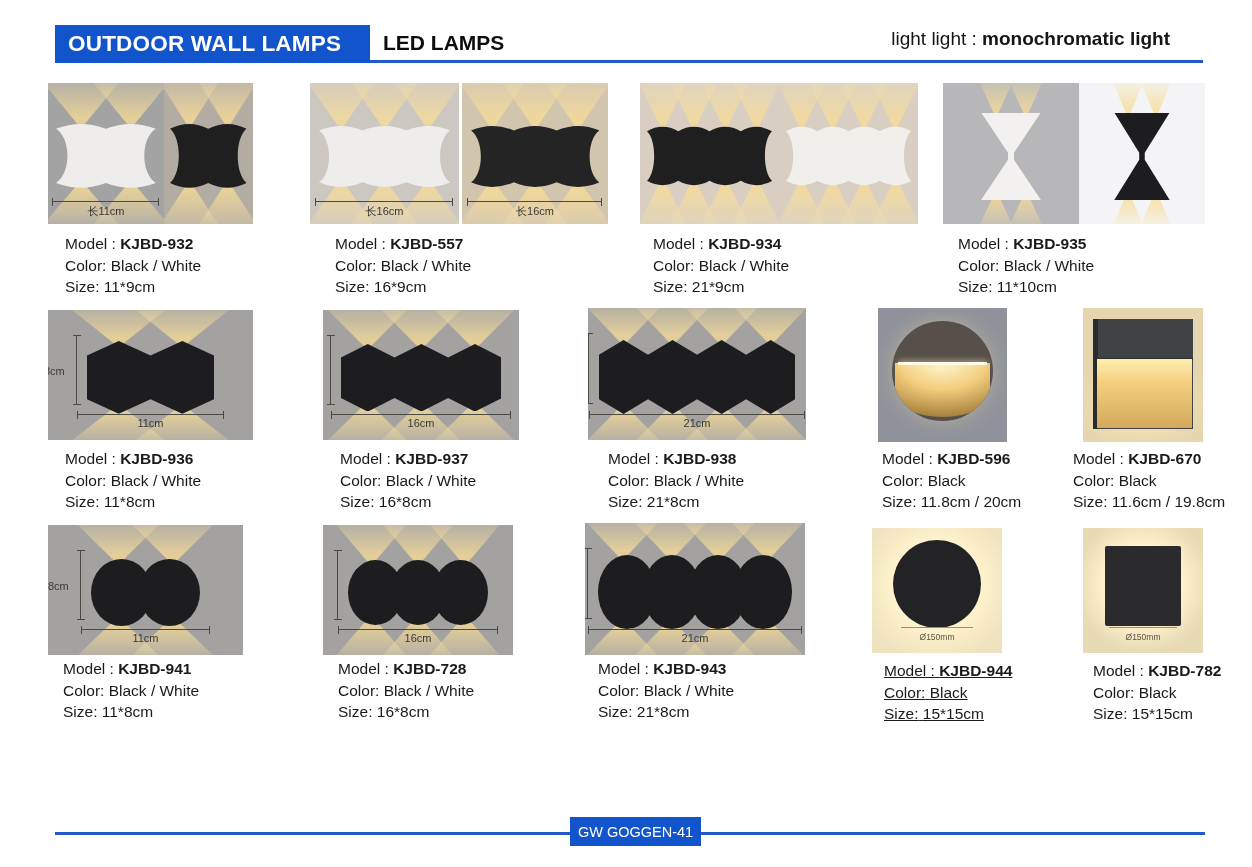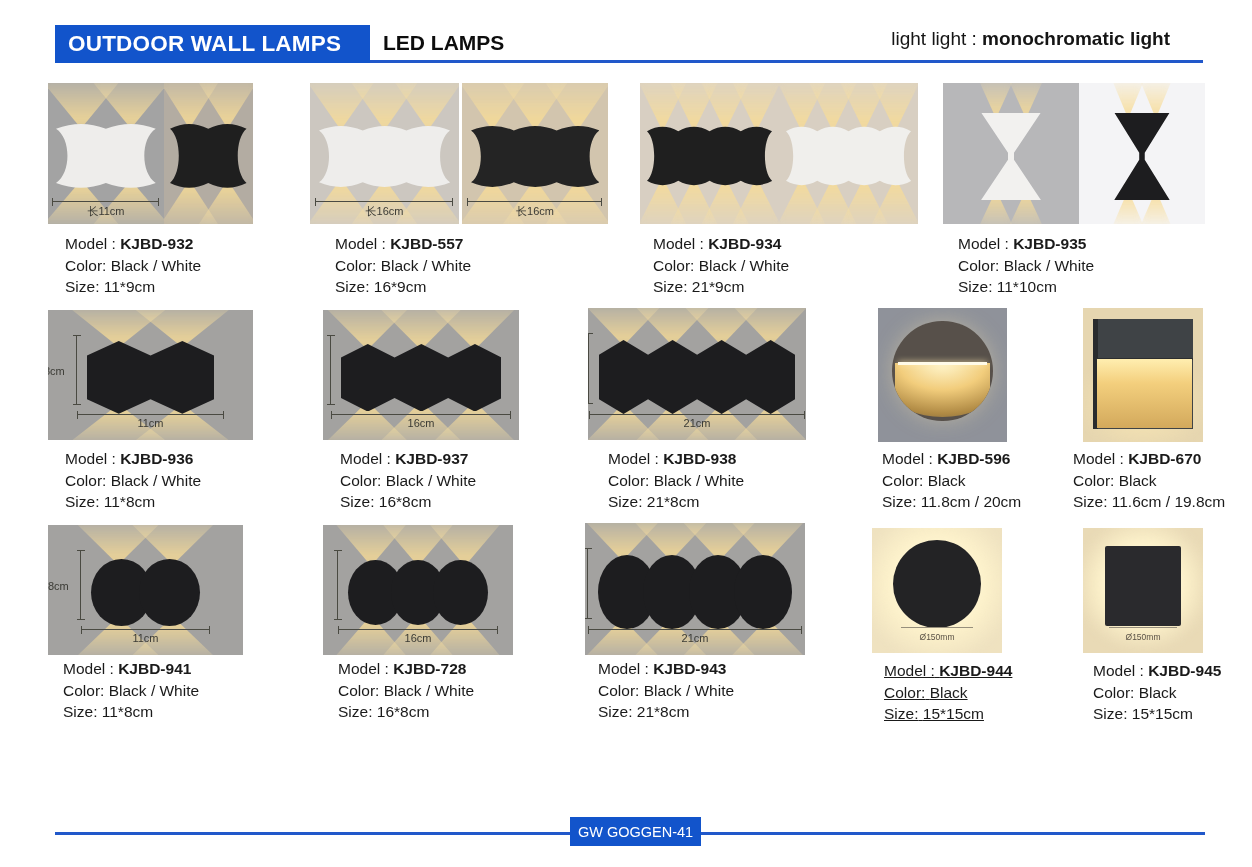--- a/index.html
+++ b/index.html
@@ -340,16 +340,16 @@
   </div>
 <div class="pimg" style="left: 1083px; top: 528px; width: 120px; height: 125px;">
     <div class="panel" style="width: 120px; background: rgb(233, 218, 182);">
       <div class="beam" style="left: -7.2px; top: -10.95px; width: 134.4px; height: 134.4px; border-radius: 50%; background: radial-gradient(circle, rgb(255, 254, 244) 0%, rgb(253, 242, 203) 42%, rgba(244, 229, 186, 0) 72%);"></div>
       <div class="lampbox" style="left: 21.6px; top: 17.85px; width: 76.8px; height: 79.872px; background: rgb(42, 42, 45); border-radius: 2px;"></div>
       <div class="dim dimplain" style="left: 26.4px; top: 98.75px; width: 67.2px;"></div>
       <div class="dimlbl dimlbl-sm" style="left: 0px; top: 104.375px; width: 120px; text-align: center;">Ø150mm</div>
     </div>
   </div>
 <div class="ptext" style="left: 1093px; top: 660px;">
-    <div><span>Model :</span> <span class="b">KJBD-945</span></div>
+    <div><span>Model :</span> <span class="b">KJBD-782</span></div>
     <div><span>Color:</span> <span>Black</span></div>
     <div><span>Size:</span> <span>15*15cm</span></div>
   </div>
 
 </body></html>

